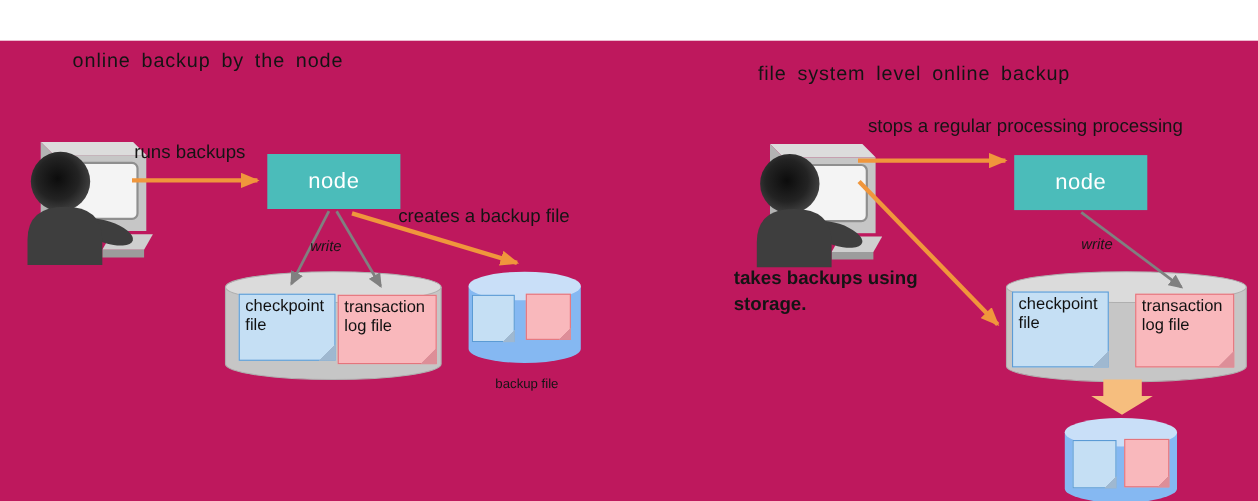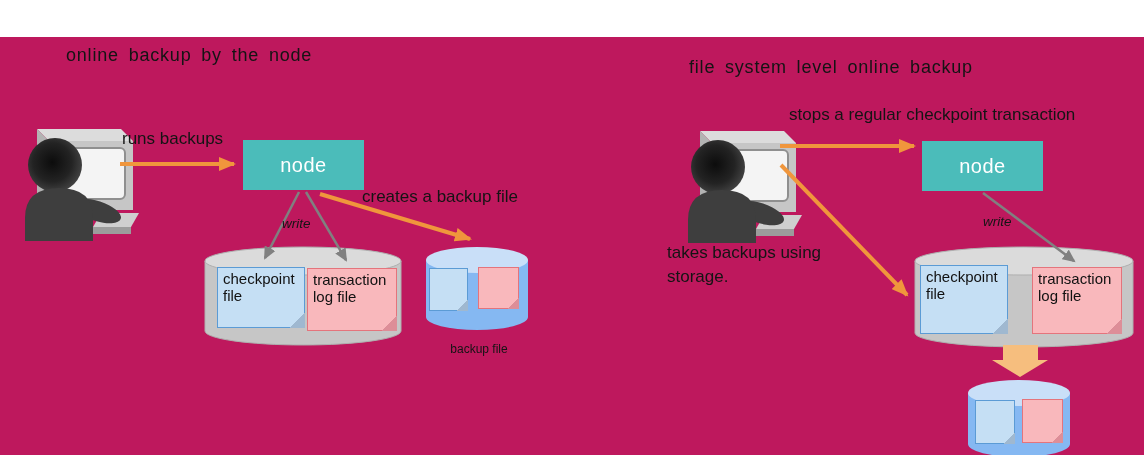--- a/index.html
+++ b/index.html
@@ -21,21 +21,21 @@
     color:#111; box-sizing:border-box;
   }
   .note.blue { background:#C5DFF4; border:1.5px solid #5B9BD5; }
   .note.pink { background:#F9B8BC; border:1.5px solid #E4747C; }
   .note::after {
     content:""; position:absolute; width:15px; height:15px; right:-1px; bottom:-1px;
   }
   .note.blue::after { background:linear-gradient(to bottom right, rgba(0,0,0,0) 49%, #9FB8D0 50%); }
   .note.pink::after { background:linear-gradient(to bottom right, rgba(0,0,0,0) 49%, #DD8E98 50%); }
   .note.smallnote::after { width:11px; height:11px; }
-  .multiline { position:absolute; color:#141414; font-size:17px; line-height:24px; }
+  .multiline { position:absolute; color:#141414; font-size:17px; line-height:24px;font-weight:bold; }
   .backup-lbl { position:absolute; color:#141414; font-size:12px; text-align:center; }
 </style>
 </head>
 <body>
 
 <div class="canvas">
 
   <svg class="layer" width="1144" height="455" viewBox="0 0 1144 455">
     <defs>
       <marker id="mo" markerUnits="userSpaceOnUse" markerWidth="18" markerHeight="14" refX="15" refY="7" orient="auto">
@@ -113,21 +113,21 @@
   <div class="lbl mid" style="left:362px; top:150px;">creates a backup file</div>
 
   <div class="note blue" style="left:217px; top:230px; width:88px; height:61px;">checkpoint file</div>
   <div class="note pink" style="left:307px; top:231px; width:90px; height:63px;">transaction log file</div>
 
   <div class="note blue smallnote" style="left:429px; top:231px; width:39px; height:43px;"></div>
   <div class="note pink smallnote" style="left:478px; top:230px; width:41px; height:42px;"></div>
   <div class="backup-lbl" style="left:424px; top:305px; width:110px;">backup file</div>
 
   <div class="lbl title" style="left:689px; top:20px;">file system level online backup</div>
-  <div class="lbl mid" style="left:789px; top:68px;">stops a regular checkpoint transaction</div>
+  <div class="lbl mid" style="left:789px; top:68px;">stops a regular processing processing</div>
   <div class="node" style="left:922px; top:104px; width:121px; height:50px;">node</div>
   <div class="lbl small" style="left:983px; top:177px;">write</div>
 
   <div class="multiline" style="left:667px; top:204px;">
     <div>takes backups using</div>
     <div>storage.</div>
   </div>
 
   <div class="note blue" style="left:920px; top:228px; width:88px; height:69px;">checkpoint file</div>
   <div class="note pink" style="left:1032px; top:230px; width:90px; height:67px;">transaction log file</div>

